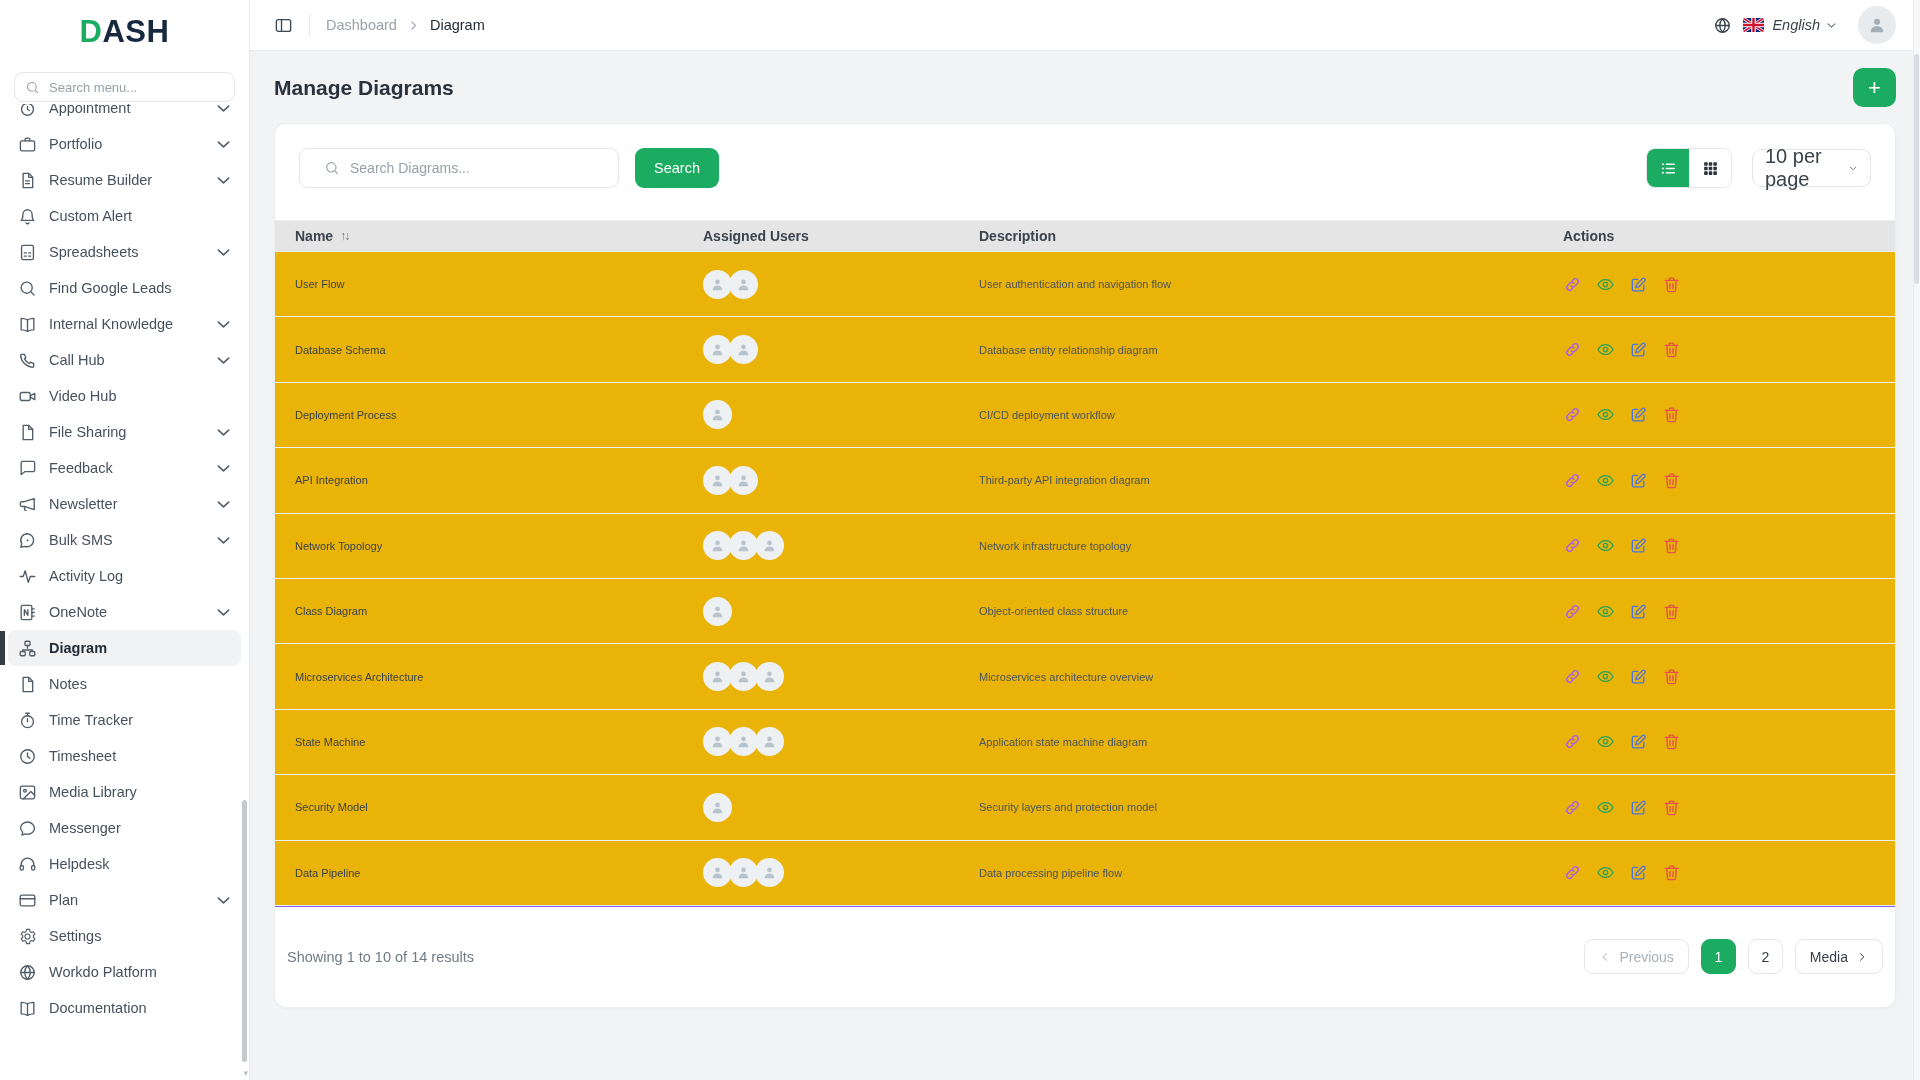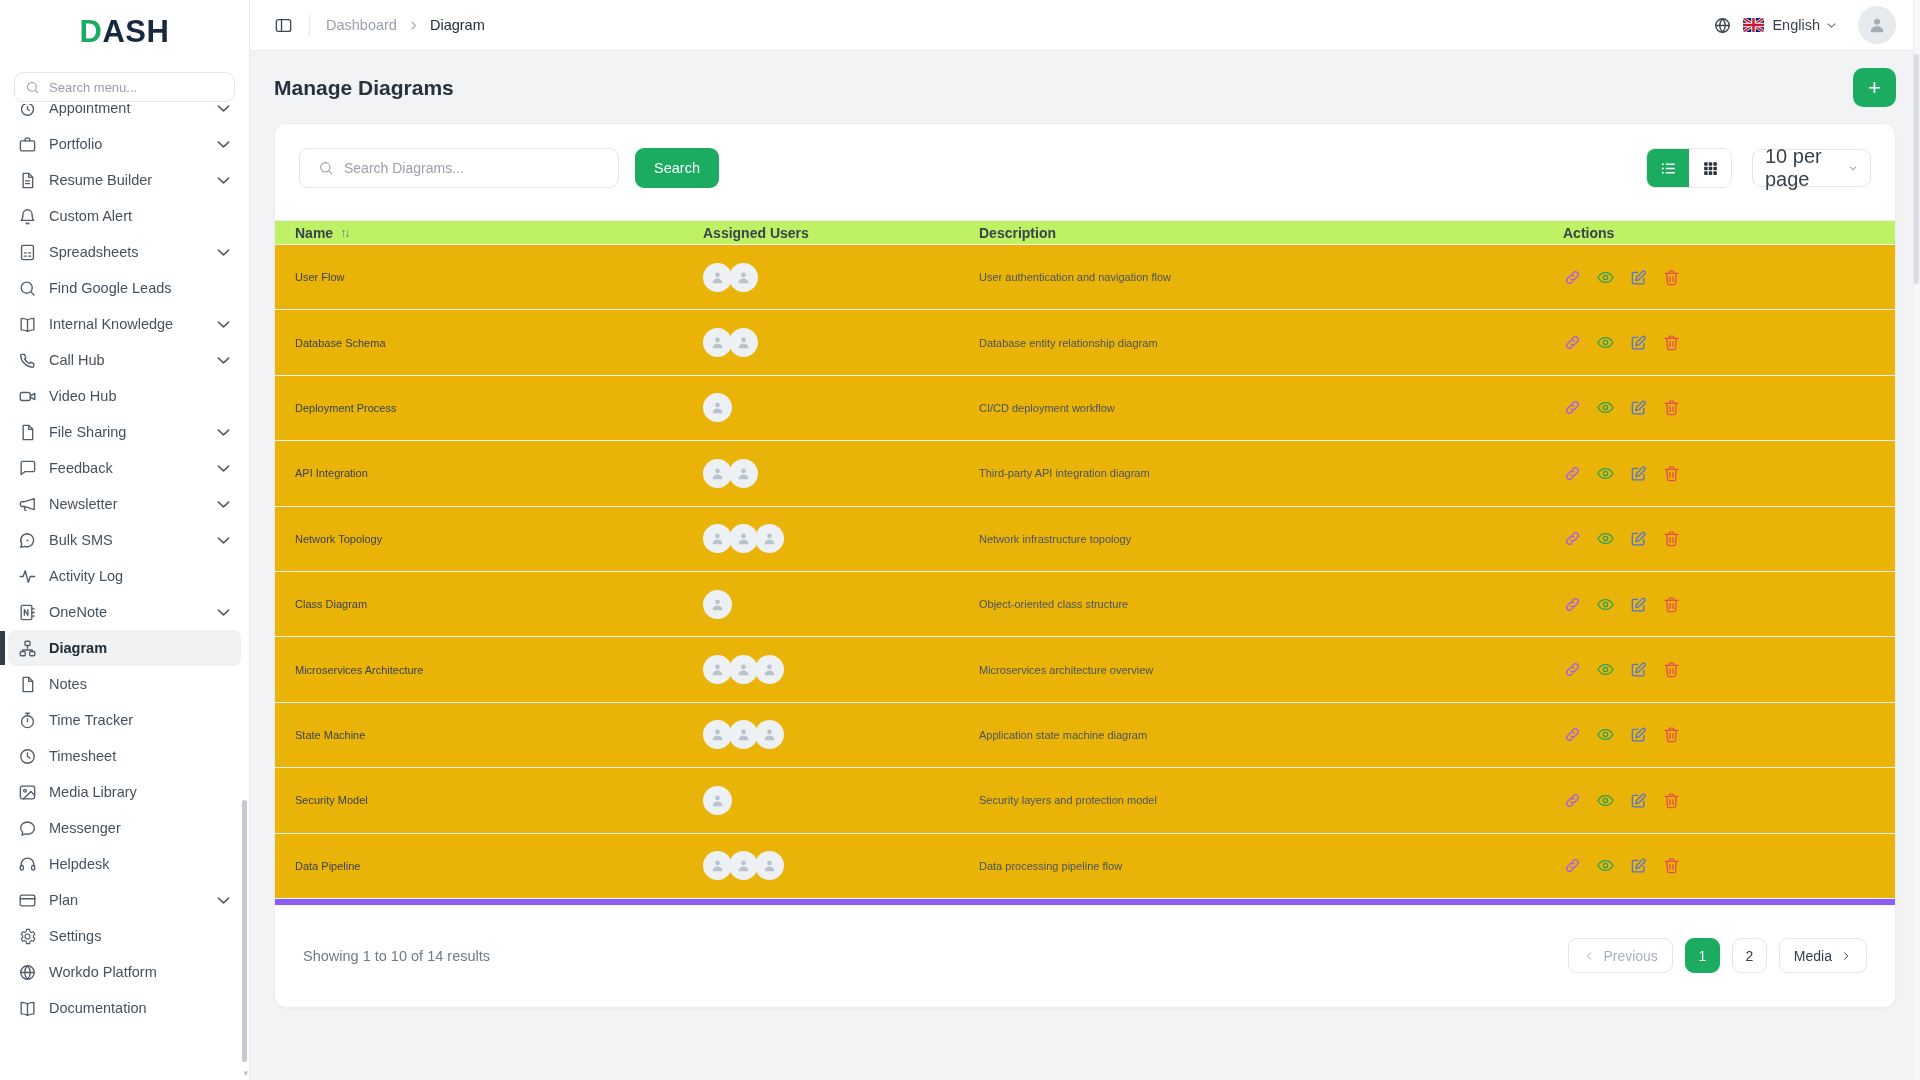--- a/index.html
+++ b/index.html
@@ -34,76 +34,76 @@
 
   
   .main { flex:1; display:flex; flex-direction:column; min-width:0; }
   .topbar { height:51px; background:#fff; border-bottom:1px solid #e9ebee;
     display:flex; align-items:center; padding:0 24px; }
   .tb-toggle { width:19px; height:19px; color:#3c4752; cursor:pointer; }
   .tb-div { width:1px; height:22px; background:#e5e8eb; margin:0 16px; }
   .crumb-home { font-size:14.5px; color:#9aa2ac; cursor:pointer; }
   .crumb-sep { width:13px; height:13px; color:#9aa2ac; margin:0 10px; }
   .crumb-cur { font-size:14.5px; color:#222d38; font-weight:500; }
-  .tb-right { margin-left:auto; display:flex; align-items:center; }
+  .tb-right { margin-left:auto; display:flex; align-items:center;font-style:italic; }
   .tb-globe { width:19px; height:19px; color:#39434d; cursor:pointer; }
   .tb-flag { width:21px; height:14px; margin-left:11px; border-radius:2px; overflow:hidden; flex:none; }
   .tb-flag svg { width:100%; height:100%; display:block; }
   .tb-lang { font-size:14.5px; color:#39434d; margin-left:8px; cursor:pointer; }
   .tb-chev { width:13px; height:13px; color:#6a737d; margin-left:5px; }
   .tb-avatar { width:38px; height:38px; border-radius:50%; background:#e7ebee; color:#a2aeb8;
     margin-left:20px; display:flex; align-items:center; justify-content:center; cursor:pointer; }
   .tb-avatar svg { width:22px; height:22px; }
 
   .page-head { display:flex; align-items:center; justify-content:space-between; padding:17px 24px 16px; }
   .page-title { font-size:21px; font-weight:700; color:#28323e; margin:0; }
   .add-btn { width:43px; height:39px; border-radius:10px; background:#1bac62; color:#fff; border:0;
     font-size:22px; line-height:1; display:flex; align-items:center; justify-content:center; cursor:pointer; }
 
   .card { margin:0 24px; background:#fff; border:1px solid #ebedef; border-radius:12px;
     height:885px; display:flex; flex-direction:column; box-shadow:0 1px 2px rgba(16,24,40,.03); }
   .toolbar { display:flex; align-items:center; padding:24px 24px 0; }
   .search-wrap { width:320px; height:40px; border:1px solid #e3e6ea; border-radius:9px;
-    display:flex; align-items:center; padding:0 18px; gap:8px; color:#98a1aa; }
+    display:flex; align-items:center; padding:0 24px; gap:8px; color:#98a1aa; }
   .search-wrap .icn { width:16px; height:16px; flex:none; }
   .search-wrap input { border:0; outline:0; flex:1; min-width:0; font-size:14px; color:#3d4a57; background:transparent; }
   .search-wrap input::placeholder { color:#98a1aa; }
   .search-btn { margin-left:16px; height:40px; padding:0 19px; background:#1bac62; color:#fff; border:0;
     border-radius:9px; font-size:14.5px; cursor:pointer; }
   .toolbar-right { margin-left:auto; display:flex; align-items:center; gap:20px; }
   .seg { display:flex; border-radius:9px; overflow:hidden; border:1px solid #e3e6ea; }
   .seg-btn { width:42px; height:38px; display:flex; align-items:center; justify-content:center;
     background:#fff; color:#2a333d; border:0; cursor:pointer; }
   .seg-btn.active { background:#1bac62; color:#fff; }
   .seg-btn svg { width:17px; height:17px; }
   .per-page { width:119px; height:38px; border:1px solid #e3e6ea; border-radius:9px; display:flex;
     align-items:center; justify-content:space-between; padding:0 12px; font-size:20px; color:#39434d; cursor:pointer; }
   .per-page .icn { width:13px; height:13px; color:#6a737d; }
 
   .tablewrap { margin-top:32px; }
   .t-head, .t-row { display:grid; grid-template-columns:408px 276px 584px 1fr; align-items:center; }
-  .t-head { height:25px; background:#bef264; border-top:1px solid #eceef1; border-bottom:1px solid #eceef1;
+  .t-head { height:32px; background:#e5e5e5; border-top:1px solid #eceef1; border-bottom:1px solid #eceef1;
     font-size:14px; font-weight:700; color:#39434d; }
   .t-row { height:65.4px; border-bottom:1px solid #eef0f2; font-size:11px; background:#eab308; }
   .td { padding-left:20px; }
   .th-name { display:flex; align-items:center; cursor:pointer; }
   .sort { font-size:12px; font-weight:400; color:#6b7480; margin-left:7px; letter-spacing:-2px; }
   .name-cell { color:#39434d; }
   .desc-cell { color:#49545f; }
   .avatars { display:flex; }
   .avatar { width:29px; height:29px; border-radius:50%; background:#eef1f4; color:#b9c3cc;
     display:flex; align-items:center; justify-content:center; flex:none; }
   .avatar + .avatar { margin-left:-3px; }
   .avatar svg { width:17px; height:17px; }
   .actions-cell { display:flex; gap:14px; align-items:center; }
   .act { width:19px; height:19px; background:none; border:0; padding:0; cursor:pointer; }
   .act svg { width:100%; height:100%; }
 
-  .card-footer { margin-top:auto; border-top:6px solid #8b5cf6; display:flex; align-items:center;
-    padding:0 28px; flex:1; }
+  .card-footer { margin-top:auto; border-top:1px solid #8b5cf6; display:flex; align-items:center;
+    padding:0 12px; flex:1; }
   .summary { font-size:14.5px; color:#707a85; }
   .pager { margin-left:auto; display:flex; align-items:center; gap:12px; }
   .pg-btn { height:35px; border:1px solid #e3e6ea; border-radius:9px; background:#fff;
     display:flex; align-items:center; gap:8px; padding:0 14px; font-size:14px; cursor:pointer; }
   .pg-prev { color:#a9b1ba; }
   .pg-next { color:#333e49; }
   .pg-btn .icn { width:12px; height:12px; }
   .pg-nums { display:flex; gap:12px; }
   .pg-num { width:35px; height:35px; border-radius:9px; border:1px solid #e3e6ea; background:#fff;
     color:#333e49; display:flex; align-items:center; justify-content:center; font-size:14px; cursor:pointer; }

